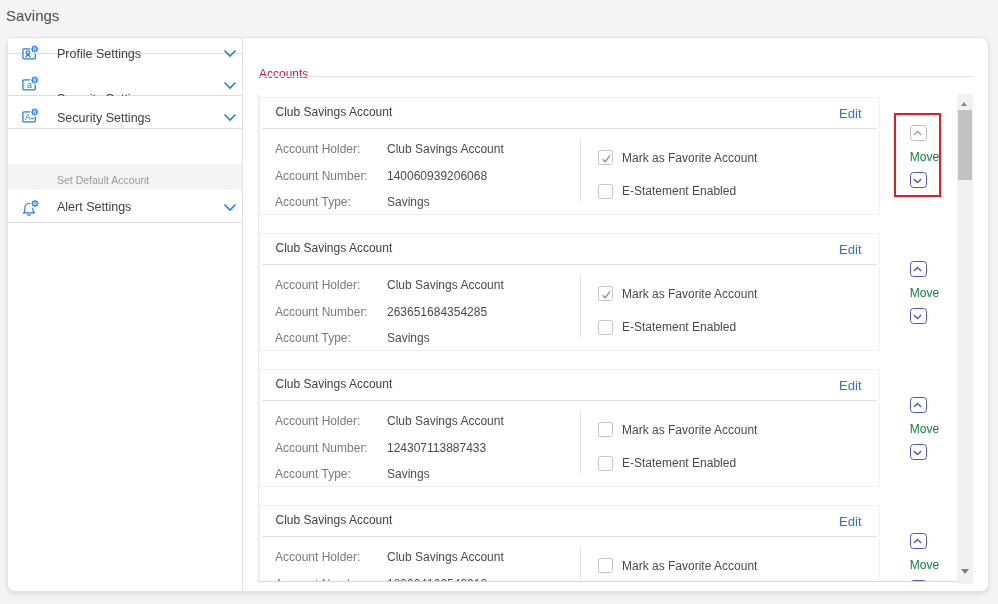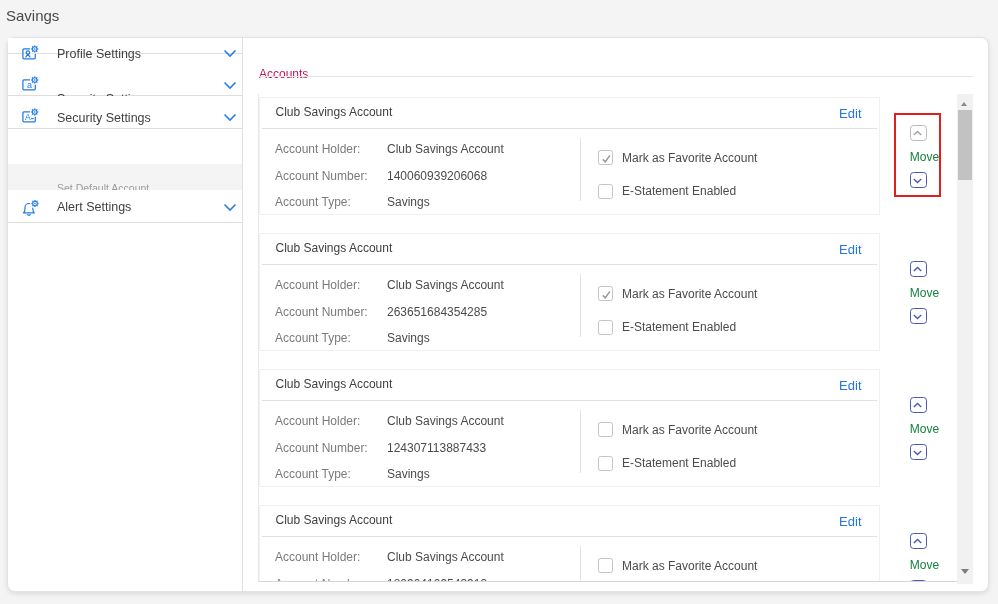--- a/index.html
+++ b/index.html
@@ -91,21 +91,21 @@
           <circle r="1.7" fill="#fff"></circle>
           <circle r="0.8" fill="#217be3"></circle>
         </g>
       </svg>
     <div class="txt" style="top:14.6px">Security Settings</div>
     <svg class="chev" style="top:16.3px" width="14" height="9" viewBox="0 0 14 9">
         <polyline points="1.5,1.5 7,7 12.5,1.5" fill="none" stroke="#2b7de2" stroke-width="1.6"></polyline>
       </svg>
   </div>
   <div class="abs sub" style="top:164.4px; height:31px; background:#f4f4f4; border-bottom:1px solid #e1e1e1;">
-    <div class="txt" style="top:10px; color:#9b9b9b;margin-top:8px;">Set Default Account</div>
+    <div class="txt" style="top:10px; color:#9b9b9b;">Set Default Account</div>
   </div>
   <div class="abs srow" style="top:190px; height:32.6px;">
     <svg class="ic" style="top:8.6px" width="17" height="17" viewBox="0 0 17 17">
         <path d="M1.4 13.9 c1.2-0.7 1.6-2.3 1.6-4.3 v-1.2 a3.9 3.9 0 0 1 7.8 0 v1.2 c0 2 .4 3.6 1.6 4.3 z" fill="none" stroke="#217be3" stroke-width="1.2" stroke-linejoin="round"></path>
         <path d="M5.5 15.2 a1.5 1.5 0 0 0 2.9 0" fill="none" stroke="#217be3" stroke-width="1.2"></path>
         <g transform="translate(13.0,4.5)">
           <circle r="4.8" fill="#fff"></circle>
           <path d="M3.61,-0.83 L3.61,0.83 L2.86,0.48 L2.36,1.68 L3.14,1.96 L1.96,3.14 L1.68,2.36 L0.48,2.86 L0.83,3.61 L-0.83,3.61 L-0.48,2.86 L-1.68,2.36 L-1.96,3.14 L-3.14,1.96 L-2.36,1.68 L-2.86,0.48 L-3.61,0.83 L-3.61,-0.83 L-2.86,-0.48 L-2.36,-1.68 L-3.14,-1.96 L-1.96,-3.14 L-1.68,-2.36 L-0.48,-2.86 L-0.83,-3.61 L0.83,-3.61 L0.48,-2.86 L1.68,-2.36 L1.96,-3.14 L3.14,-1.96 L2.36,-1.68 L2.86,-0.48 Z" fill="#217be3"></path>
           <circle r="1.7" fill="#fff"></circle>
           <circle r="0.8" fill="#217be3"></circle>

